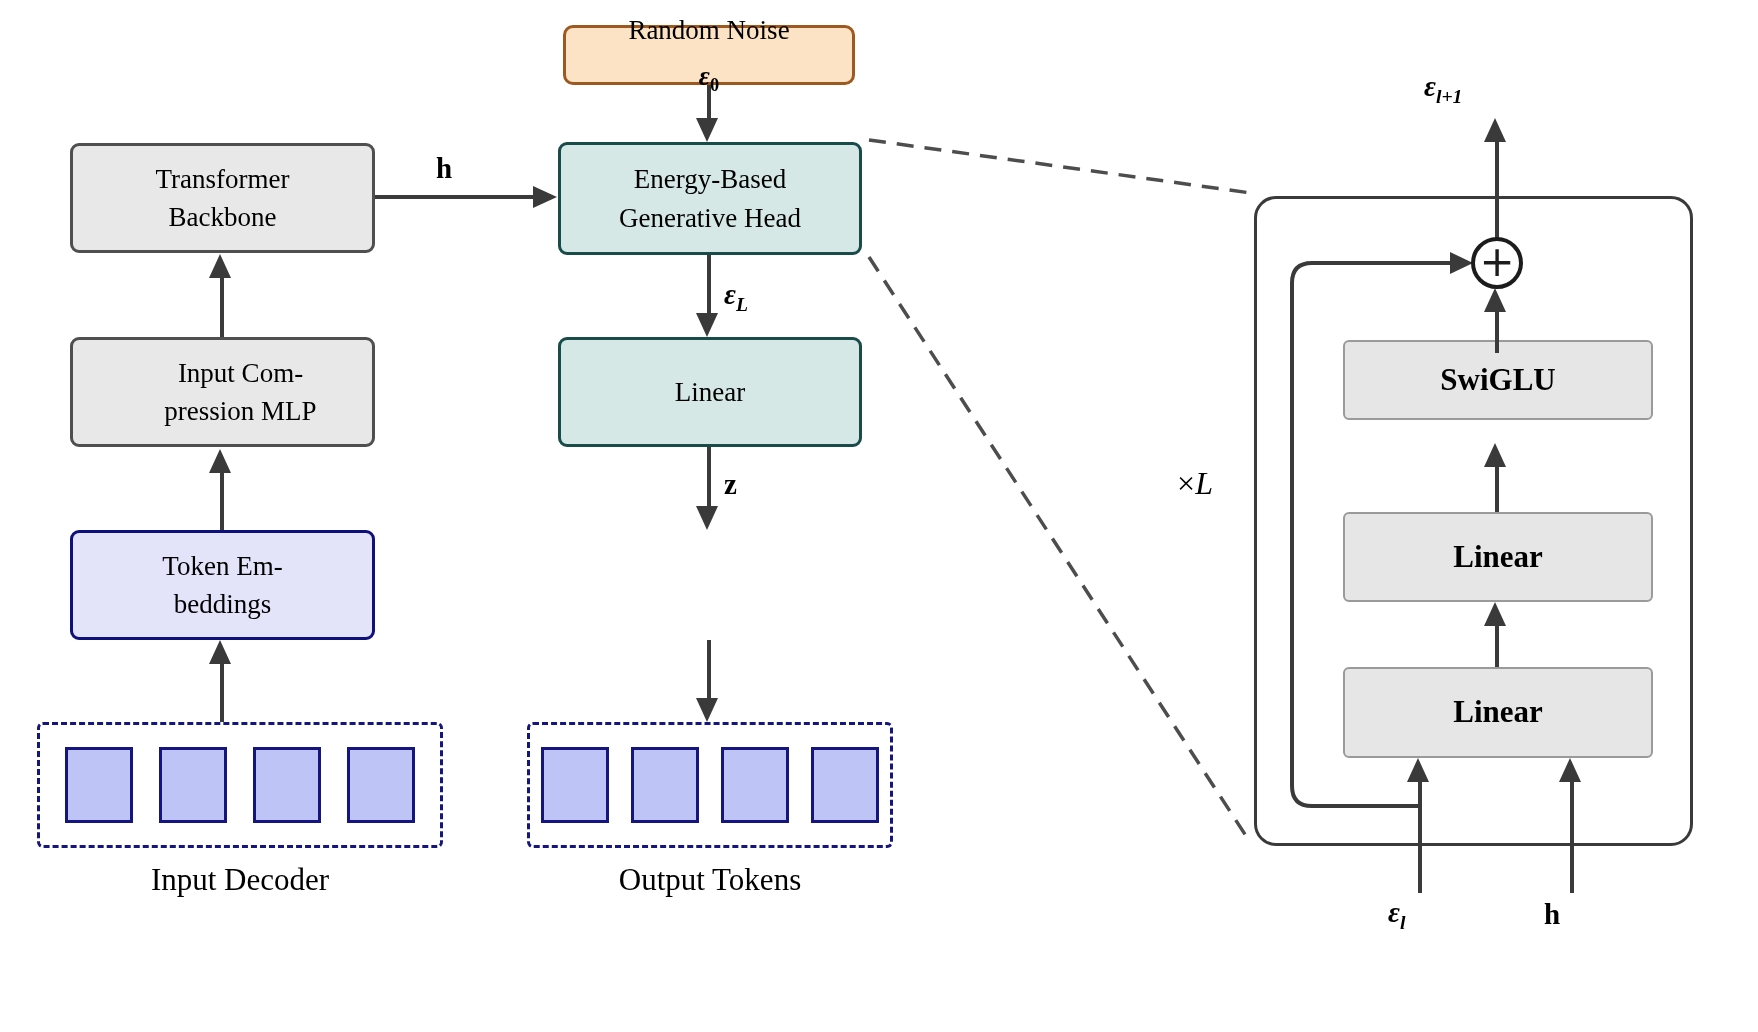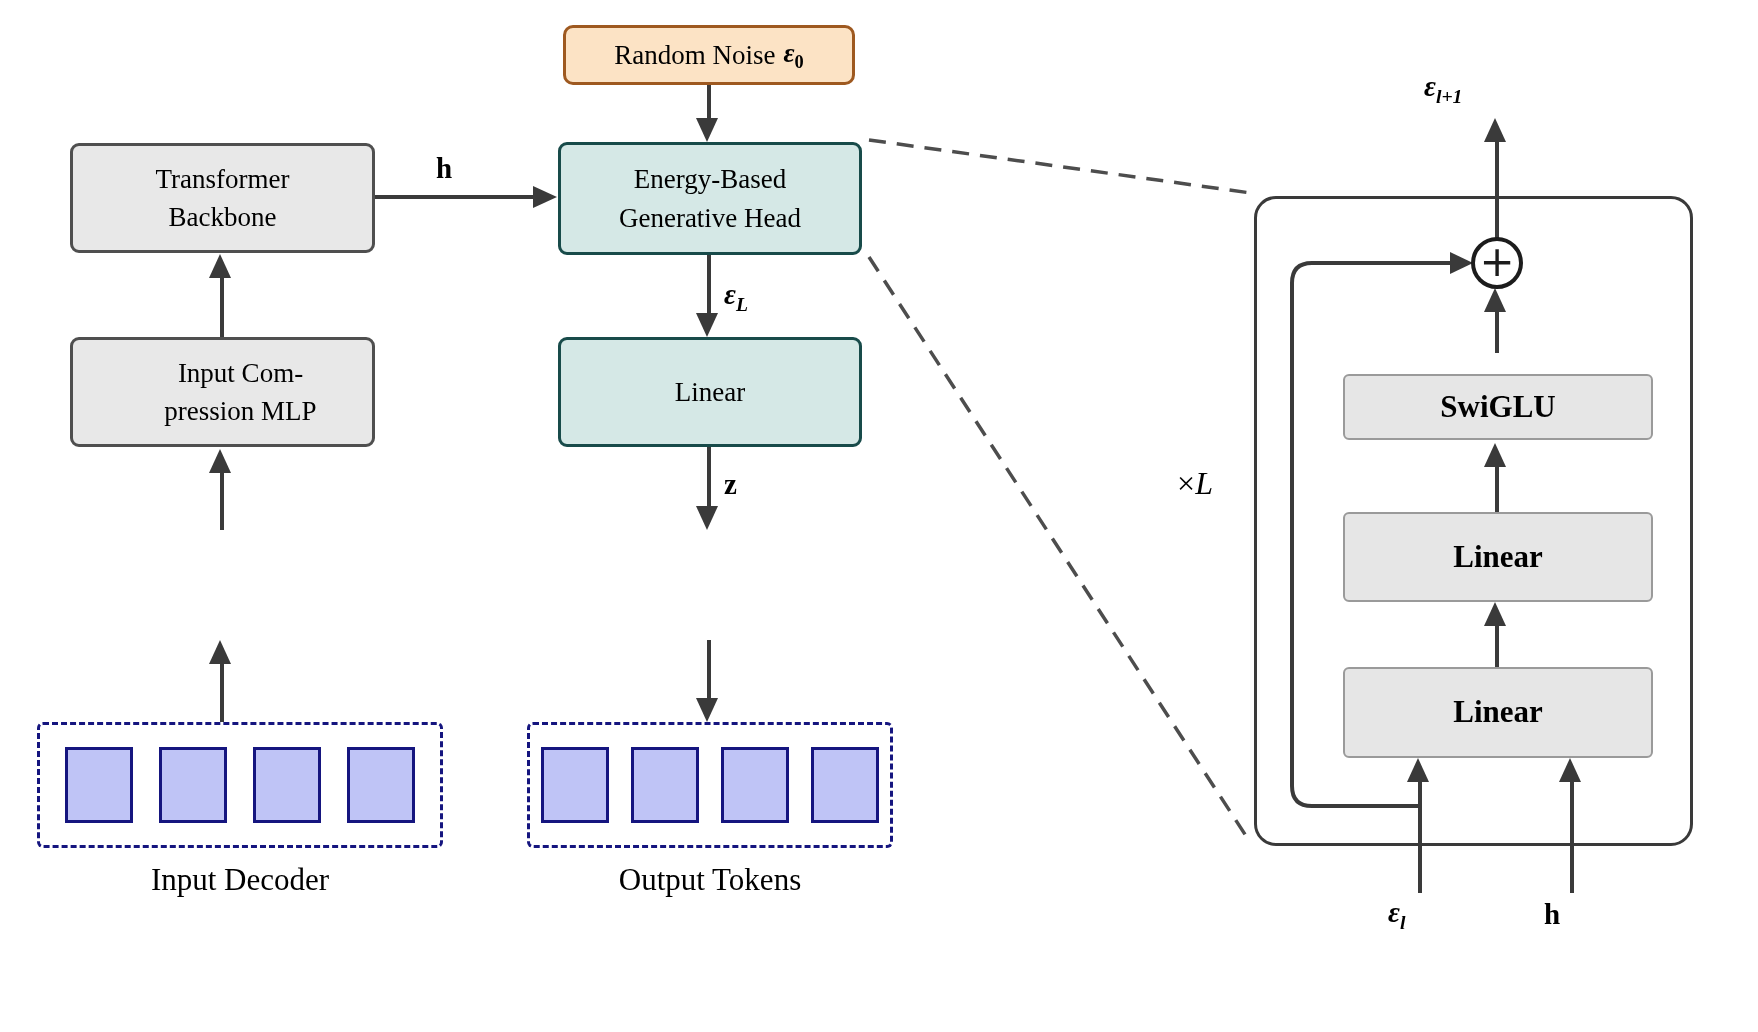--- a/index.html
+++ b/index.html
@@ -65,35 +65,39 @@
   </svg>
 
   <div class="box gray" style="left:70px;top:143px;width:305px;height:110px;">
     <span>Transformer</span>
     <span>Backbone</span>
   </div>
   <div class="box gray" style="left:70px;top:337px;width:305px;height:110px;padding-left:36px;">
     <span>Input Com-</span>
     <span>pression MLP</span>
   </div>
+  <div class="box lav" style="left:70px;top:530px;width:305px;height:110px;">
+    <span>Token Em-</span>
+    <span>beddings</span>
+  </div>
 
   <div class="vline" style="left:220px;top:664px;height:58px;"></div>
   <div class="ah-up" style="left:209px;top:640px;"></div>
   <div class="vline" style="left:220px;top:473px;height:57px;"></div>
   <div class="ah-up" style="left:209px;top:449px;"></div>
   <div class="vline" style="left:220px;top:278px;height:59px;"></div>
   <div class="ah-up" style="left:209px;top:254px;"></div>
 
   <div class="hline" style="left:375px;top:195px;width:158px;"></div>
   <div class="ah-right" style="left:533px;top:186px;"></div>
   <div class="mlabel" style="left:436px;top:152px;width:60px;">
     <span>h</span>
   </div>
 
-  <div class="box noise" style="left:563px;top:25px;width:292px;height:60px;flex-direction:row;gap:8px;">
+  <div class="box noise" style="left:563px;top:25px;width:292px;height:60px;flex-direction:column;gap:8px;">
     <span>Random Noise</span>
     <span><span class="eps">ε</span><sub class="msub upright">0</sub></span>
   </div>
 
   <div class="box teal" style="left:558px;top:142px;width:304px;height:113px;">
     <span>Energy-Based</span>
     <span>Generative Head</span>
   </div>
 
   <div class="box teal" style="left:558px;top:337px;width:304px;height:110px;">
@@ -134,21 +138,21 @@
     <div class="token"></div>
   </div>
   <div class="caption" style="left:527px;top:862px;width:366px;">Output Tokens</div>
 
   <div class="timesL" style="left:1135px;top:465px;width:120px;">
     <span>×</span><span class="mult">L</span>
   </div>
 
   <div class="panel" style="left:1254px;top:196px;width:439px;height:650px;"></div>
 
-  <div class="box pgray" style="left:1343px;top:374px;width:310px;height:66px;">
+  <div class="box pgray" style="left:1343px;top:340px;width:310px;height:80px;">
     <span>SwiGLU</span>
   </div>
   <div class="box pgray" style="left:1343px;top:512px;width:310px;height:90px;">
     <span>Linear</span>
   </div>
   <div class="box pgray" style="left:1343px;top:667px;width:310px;height:91px;">
     <span>Linear</span>
   </div>
 
   <div class="vline" style="left:1418px;top:782px;height:111px;"></div>

